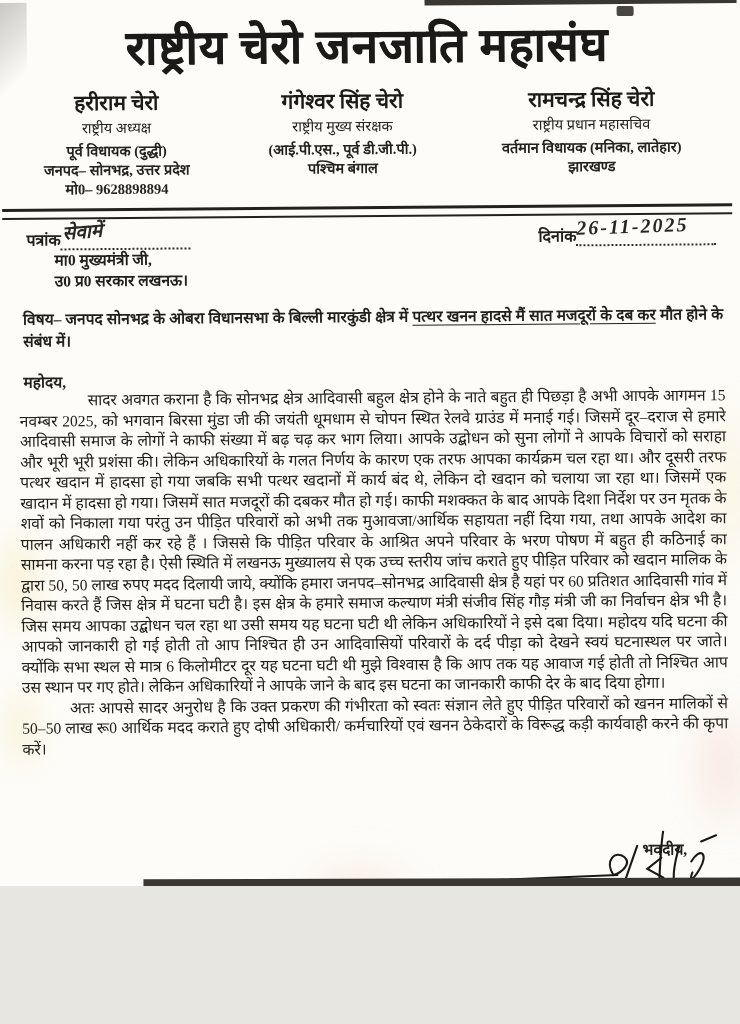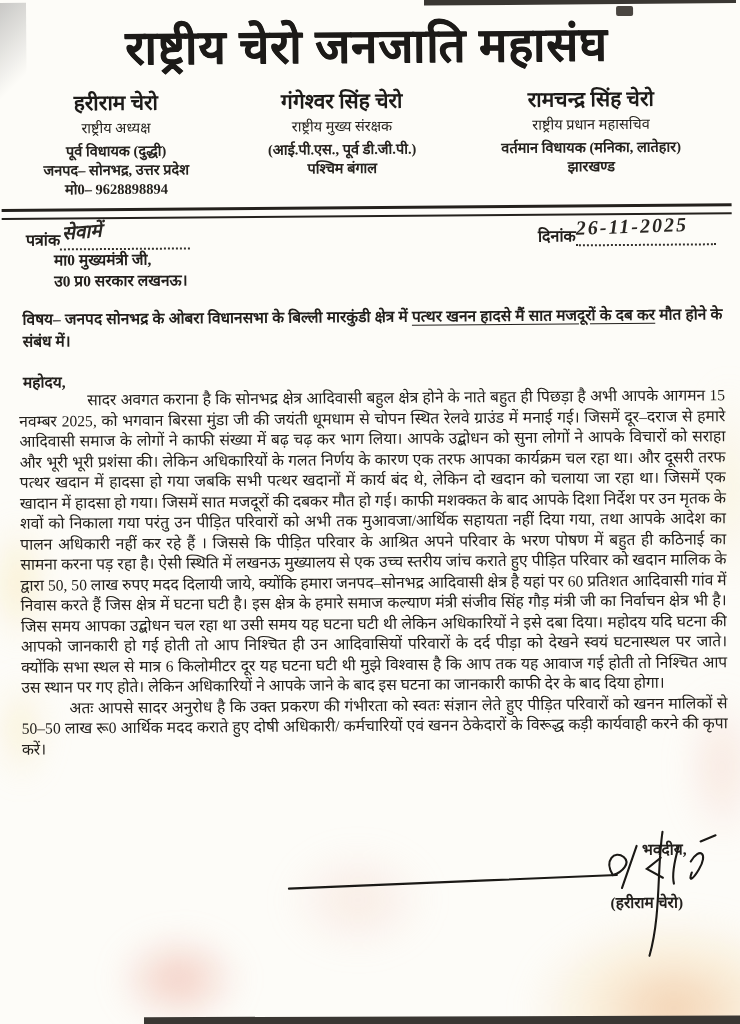--- a/index.html
+++ b/index.html
@@ -1,17 +1,17 @@
 <!DOCTYPE html>
 <html><head>
 <meta charset="utf-8">
 <style>
   html,body{margin:0;padding:0;background:#e8e6e1;}
   .paper{
-    position:relative;width:740px;height:1024px;margin:0 auto;
+    position:relative;width:740px;height:886px;margin:0 auto;
     background:#fdfcf8;overflow:hidden;
     font-family:"Liberation Serif","DejaVu Serif",serif;
     color:#221f1c;
   }
   .tilt{position:absolute;inset:0;transform:rotate(-0.45deg);}
   
   .corner-shade{position:absolute;top:0;left:0;width:30px;height:110px;
     background:linear-gradient(135deg,rgba(110,110,110,.38),rgba(110,110,110,0) 72%);}
   .scan-strip{position:absolute;background:#3a3733;}
   .scan-strip.top{top:0;left:428;left:428px;width:312px;height:6px;}

